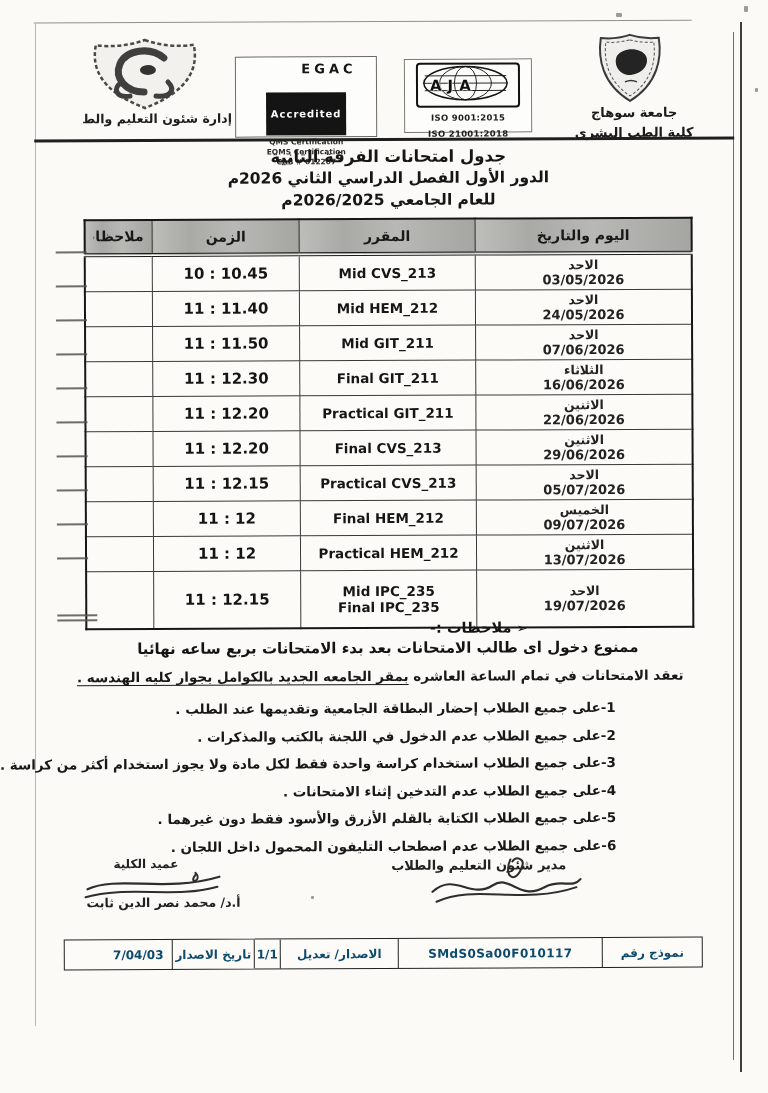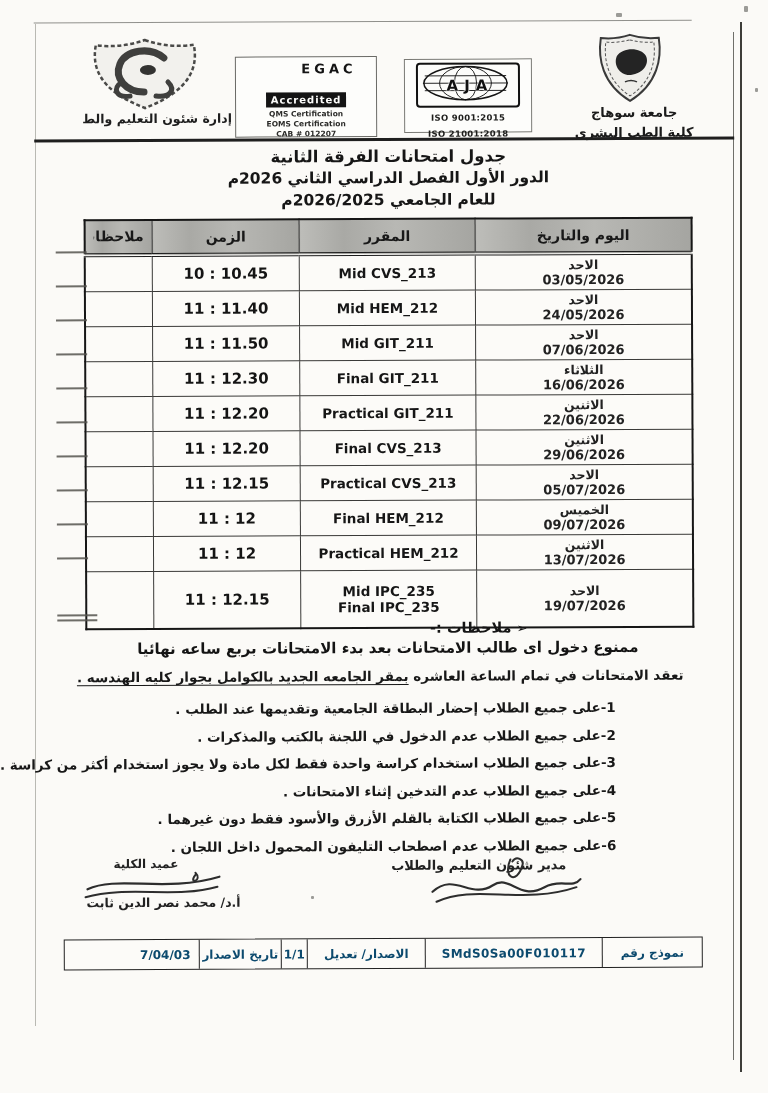--- a/index.html
+++ b/index.html
@@ -14,27 +14,27 @@
   .edge-left{left:35px;top:24px;width:1px;height:1002px;background:#a3a39c;opacity:.75;}
   .edge-right-1{left:733px;top:32px;width:1px;height:1028px;background:#6f6f6a;}
   .edge-right-2{left:740px;top:22px;width:2px;height:1050px;background:#3d3d39;}
   .speck{background:#5b5b56;opacity:.6;border-radius:1px;}
 
   
   .left-label{left:84px;top:110px;font-size:12.5px;font-weight:bold;white-space:nowrap;direction:rtl;color:#1e1e1e;}
   .egac-box{left:237px;top:56px;width:142px;height:81px;border:1px solid #6a6a66;background:#fdfdfb;
             display:flex;flex-direction:column;align-items:center;padding-top:3px;box-sizing:border-box;}
   .egac-name{font-size:13px;font-weight:bold;letter-spacing:4px;color:#141414;margin-top:1px;margin-left:46px;}
-  .egac-accredited{font-size:10px;font-weight:bold;color:#fdfdfb;background:#141414;padding:2px 5px;letter-spacing:1px;margin-top:16px;}
+  .egac-accredited{font-size:10px;font-weight:bold;color:#fdfdfb;background:#141414;padding:16px 5px;letter-spacing:1px;margin-top:16px;}
   .egac-line{font-size:7.5px;font-weight:bold;color:#2c2c2a;line-height:1.35;}
   .egac-line.first{margin-top:2px;}
   .aja-box{left:406px;top:59px;width:128px;height:74px;border:1px solid #7a7a75;background:#fdfdfb;
            display:flex;flex-direction:column;align-items:center;box-sizing:border-box;padding-top:3px;}
   .aja-globe{position:relative;width:100px;height:42px;border:2.5px solid #111;border-radius:4px;background:#fcfcfa;}
-  .aja-text{position:absolute;left:4px;right:0;top:12px;text-align:center;font-size:15px;font-weight:bold;
+  .aja-text{position:absolute;left:12px;right:0;top:12px;font-size:15px;font-weight:bold;
             letter-spacing:6px;color:#101010;text-shadow:0 0 2px #fff,0 0 2px #fff,0 0 1px #fff;}
   .aja-line{font-size:8.5px;font-weight:bold;color:#1d1d1b;line-height:1.3;margin-top:5px;letter-spacing:.3px;}
   .uni-label{left:566px;top:104px;width:140px;text-align:center;font-size:13px;font-weight:bold;
              line-height:1.5;direction:rtl;color:#1b1b1b;}
   .header-rule{left:36px;top:138px;width:700px;height:3px;background:#1f1f1f;}
 
   
   .title-block{left:134px;top:147px;width:512px;text-align:center;direction:rtl;color:#161616;}
   .title-l1{font-size:16.5px;font-weight:bold;margin-bottom:2px;}
   .title-l2,.title-l3{font-size:15.5px;font-weight:bold;line-height:1.4;}
@@ -76,21 +76,21 @@
   .sig-left-svg{left:82px;top:866px;}
   .sig-left-name{left:85px;top:894px;font-size:12.5px;font-weight:bold;direction:rtl;white-space:nowrap;}
 
   
   .footer{left:62px;top:938px;width:639px;height:31px;border:1.6px solid #222;display:flex;direction:rtl;
           box-sizing:border-box;background:#fcfbf8;}
   .footer .cell{display:flex;align-items:center;justify-content:center;box-sizing:border-box;
                 border-left:1.6px solid #222;font-weight:bold;font-size:12px;color:#0c4a6e;overflow:hidden;}
   .footer .cell:last-child{border-left:none;}
   .f-form-label{width:100px;direction:rtl;}
-  .f-code{width:177px;direction:ltr;font-size:12.5px;letter-spacing:.4px;}
+  .f-code{width:204px;direction:ltr;font-size:12.5px;letter-spacing:.4px;}
   .f-issue-label{width:118px;direction:rtl;}
   .f-issue-val{width:26px;direction:ltr;}
   .f-date-label{width:82px;direction:rtl;}
   .f-date-val{width:67px;direction:ltr;}
 </style>
 </head>
 <body>
 
 <div id="doc">
 

